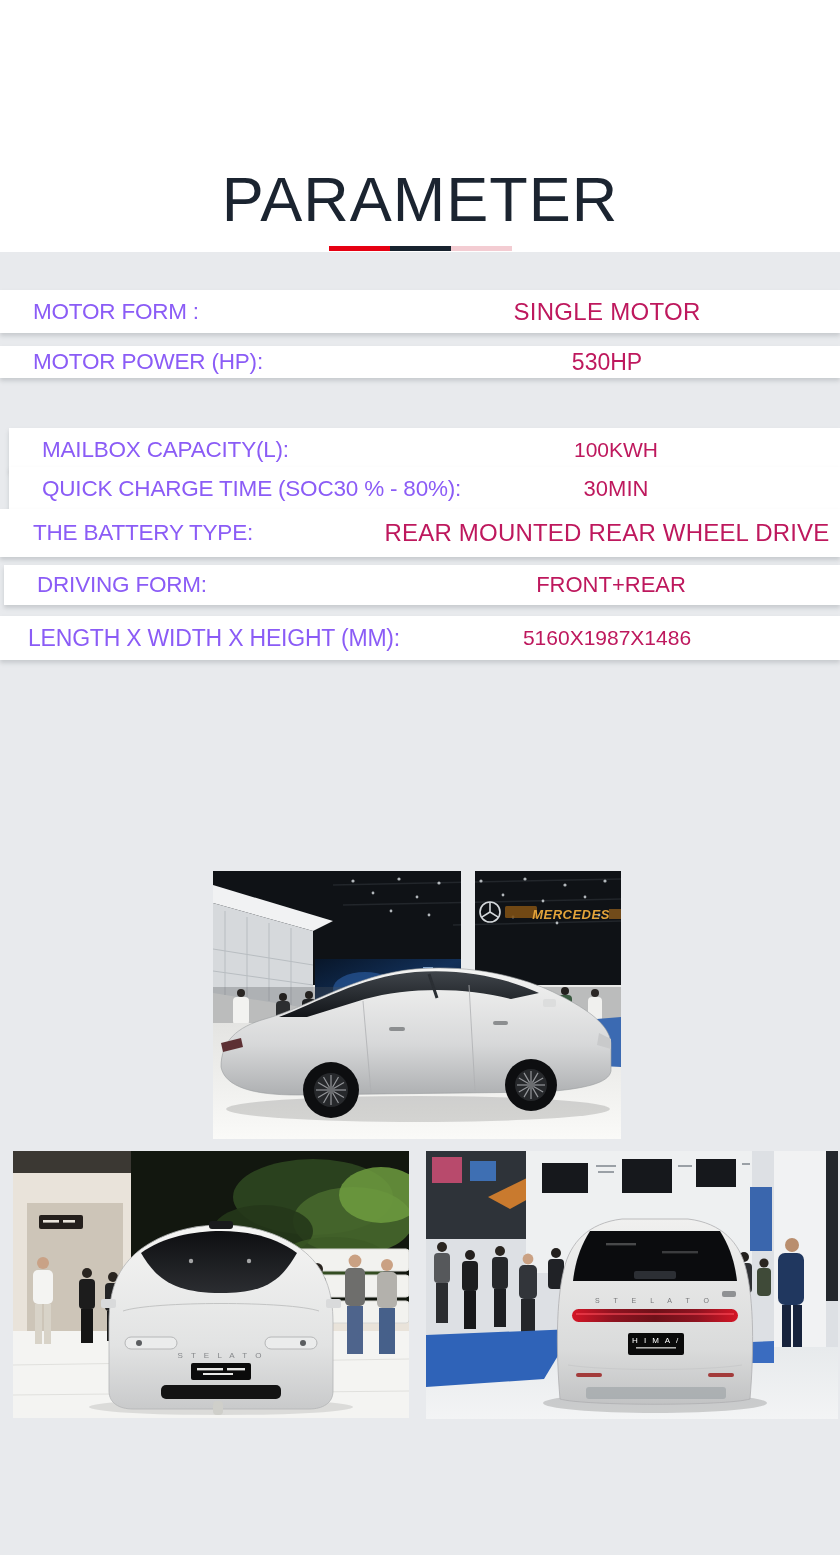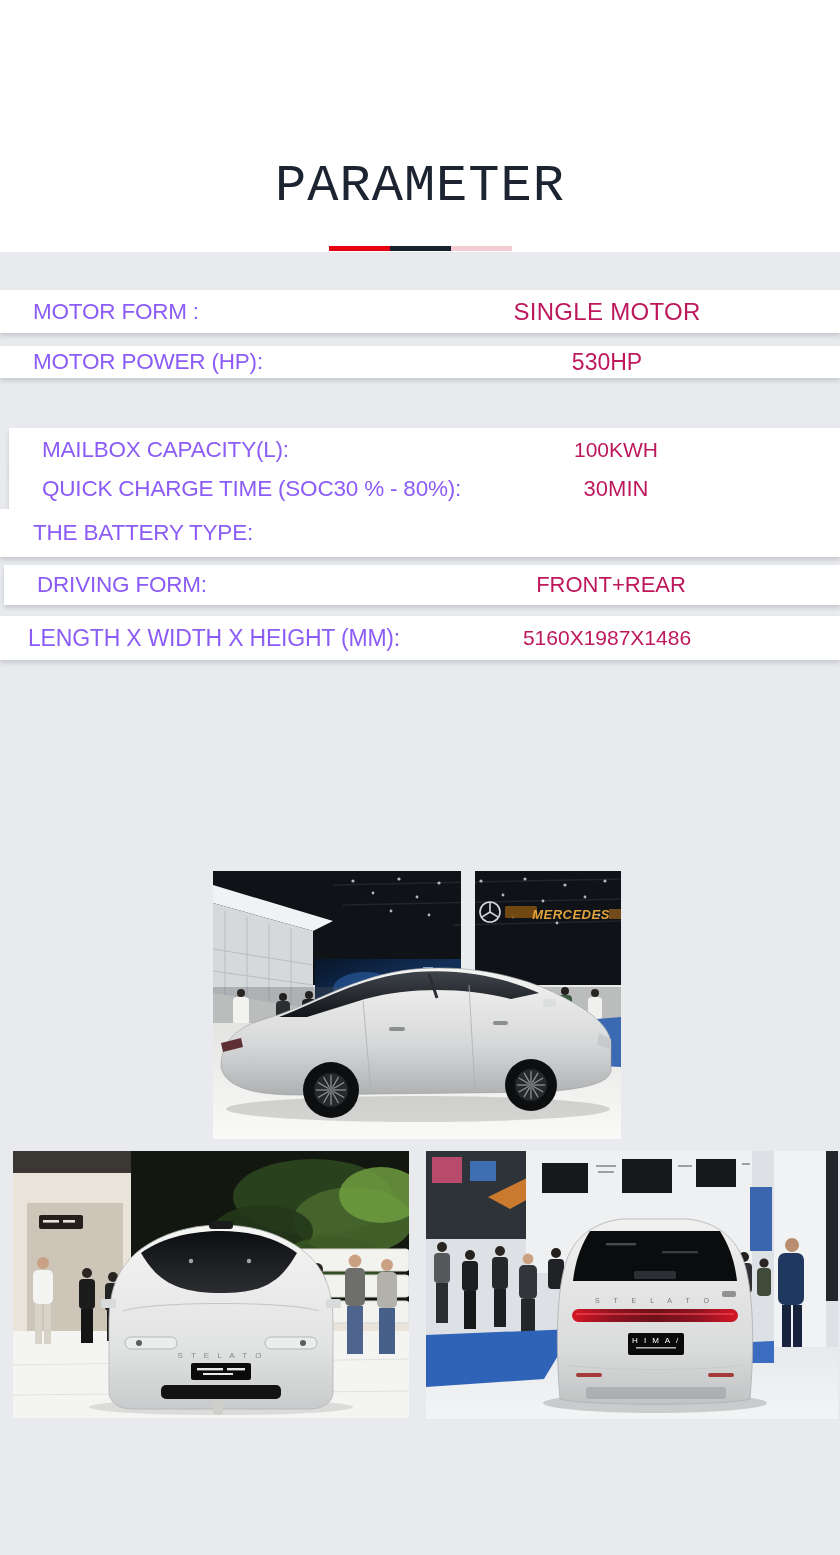--- a/index.html
+++ b/index.html
@@ -1,21 +1,21 @@
 <!DOCTYPE html>
 <html><head>
 <meta charset="utf-8">
 <style>
   html,body{margin:0;padding:0;background:#ffffff;}
   #page{position:relative;width:840px;height:1555px;margin:0 auto;overflow:hidden;
         font-family:"Liberation Sans", sans-serif;background:#ffffff;}
 
   
   .page-title{position:absolute;top:126px;left:0;width:840px;text-align:center;
-      font-size:52px;font-weight:400;color:#1b2430;letter-spacing:1px;line-height:1;font-family:Liberation Mono, monospace;}
+      font-size:63px;font-weight:400;color:#1b2430;letter-spacing:1px;line-height:1;}
   .divider{position:absolute;top:246px;left:329px;width:183px;height:5px;display:flex;}
   .divider span{display:block;width:61px;height:5px;}
   .seg-red{background:#e60012;}
   .seg-navy{background:#17222e;}
   .seg-pink{background:#f3ccd2;}
 
   
   .gray-section{position:absolute;top:252px;left:0;width:840px;height:1303px;background:#e8eaed;}
 
   
@@ -71,20 +71,21 @@
   <div class="spec-row r3">
     <span class="spec-label">MAILBOX CAPACITY(L):</span>
     <span class="spec-value">100KWH</span>
   </div>
   <div class="spec-row r4">
     <span class="spec-label">QUICK CHARGE TIME (SOC30 % - 80%):</span>
     <span class="spec-value">30MIN</span>
   </div>
   <div class="spec-row r5">
     <span class="spec-label">THE BATTERY TYPE:</span>
+    <span class="spec-value">REAR MOUNTED REAR WHEEL DRIVE</span>
   </div>
   <div class="spec-row r6">
     <span class="spec-label">DRIVING FORM:</span>
     <span class="spec-value">FRONT+REAR</span>
   </div>
   <div class="spec-row r7">
     <span class="spec-label">LENGTH X WIDTH X HEIGHT (MM):</span>
     <span class="spec-value">5160X1987X1486</span>
   </div>
 

